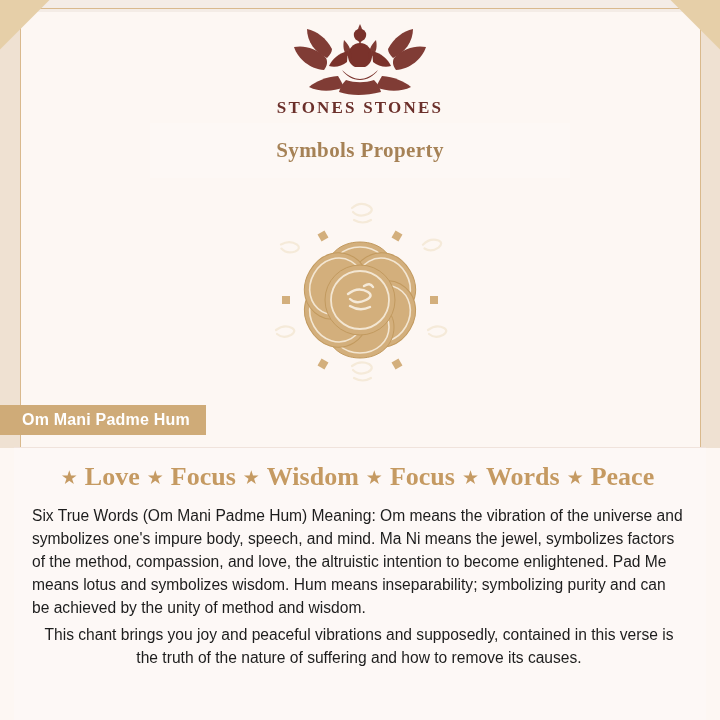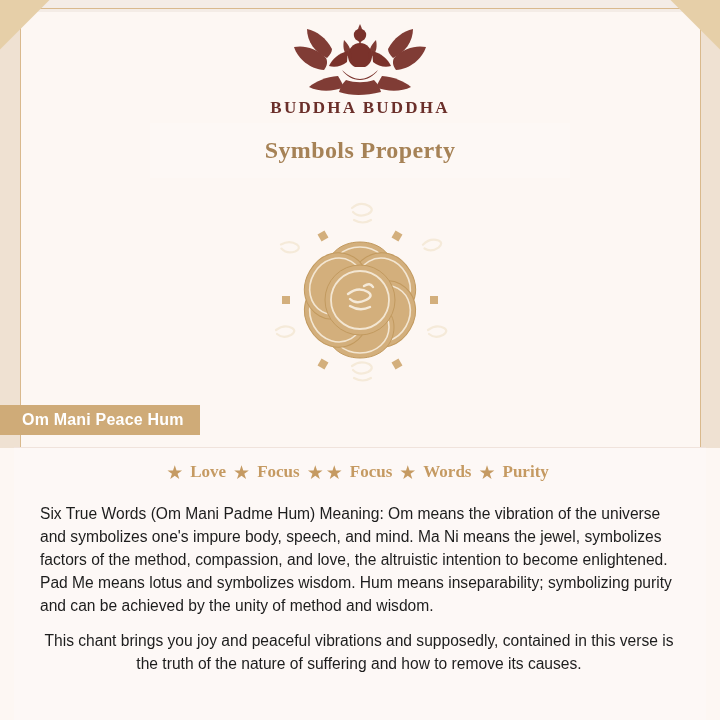--- a/index.html
+++ b/index.html
@@ -82,21 +82,21 @@
     position: absolute;
     left: 150px; top: 123px;
     width: 420px; height: 55px;
     background: #fdf8f5;
     display: flex;
     align-items: center;
     justify-content: center;
   }
   .title-band .title-text {
     font-family: "Liberation Serif", serif;
-    font-size: 24px;
+    font-size: 21px;
     font-weight: bold;
     color: #a68256;
     letter-spacing: 0.4px;
   }
 
   
   .mandala-area {
     position: absolute;
     left: 0; top: 185px;
     width: 720px; height: 230px;
@@ -136,38 +136,38 @@
   }
   .keywords {
     display: flex;
     align-items: center;
     justify-content: center;
     gap: 2px;
     padding-top: 14px;
   }
   .keywords .kw {
     font-family: "Liberation Serif", serif;
-    font-size: 17px;
+    font-size: 26px;
     font-weight: bold;
     color: #c59a62;
     padding: 0 5px;
     white-space: nowrap;
   }
   .keywords .star {
     color: #c59a62;
     font-size: 19px;
     line-height: 1;
   }
   .body-text {
     padding: 8px 16px 0 14px;
     font-size: 15.6px;
     line-height: 1.48;
     color: #1d1d1d;
   }
-  .body-text p { margin: 12px; }
+  .body-text p { margin: 4px; }
   .body-text p + p { margin-top: 0px; text-align: center; }
 </style>
 </head>
 <body>
 
 <div class="page">
 
   <div class="frame-outer"></div>
   <div class="frame-band-top"></div>
   <div class="side-block left"></div>
@@ -200,21 +200,21 @@
         <path d="M44 40 c-10 -10 -22 -13 -32 -11 c4 12 16 22 30 23 c3 -4 4 -8 2 -12 z"></path>
         <path d="M112 40 c10 -10 22 -13 32 -11 c-4 12 -16 22 -30 23 c-3 -4 -4 -8 -2 -12 z"></path>
         <path d="M50 31 c-6 -11 -15 -18 -25 -20 c0 12 8 24 20 29 c3 -3 5 -6 5 -9 z"></path>
         <path d="M106 31 c6 -11 15 -18 25 -20 c0 12 -8 24 -20 29 c-3 -3 -5 -6 -5 -9 z"></path>
 
         <path d="M56 58 c-12 1 -22 5 -29 11 c10 5 24 5 35 0 c-2 -4 -4 -8 -6 -11 z"></path>
         <path d="M100 58 c12 1 22 5 29 11 c-10 5 -24 5 -35 0 c2 -4 4 -8 6 -11 z"></path>
         <path d="M64 62 c-4 4 -6 8 -7 12 c12 4 26 4 42 0 c-1 -4 -3 -8 -7 -12 c-9 3 -19 3 -28 0 z"></path>
       </g>
     </svg>
-    <div class="brand-name">BUDDHA BUDDHA</div>
+    <div class="brand-name">STONES STONES</div>
   </div>
 
   <div class="title-band">
     <span class="title-text">Symbols Property</span>
   </div>
 
   <div class="mandala-area">
     <svg width="240" height="225" viewBox="0 0 240 225">
       <defs>
         <g id="petal-shape">
@@ -275,36 +275,37 @@
           <path d="M68 30 q8 -6 16 -2 q5 3 -1 7 q-8 4 -14 -1"></path>
 
           <path d="M-8 66 q8 -6 17 -2 q6 4 -1 8 q-9 4 -15 -2"></path>
           <path d="M-6 78 q9 5 17 0"></path>
         </g>
       </g>
     </svg>
   </div>
 
   <div class="tag">
-    <span>Om Mani Peace Hum</span>
+    <span>Om Mani Padme Hum</span>
   </div>
 
   <div class="panel">
     <div class="keywords">
       <span class="star">★</span>
       <span class="kw">Love</span>
       <span class="star">★</span>
       <span class="kw">Focus</span>
       <span class="star">★</span>
+      <span class="kw">Wisdom</span>
       <span class="star">★</span>
       <span class="kw">Focus</span>
       <span class="star">★</span>
       <span class="kw">Words</span>
       <span class="star">★</span>
-      <span class="kw">Purity</span>
+      <span class="kw">Peace</span>
     </div>
     <div class="body-text">
       <p>Six True Words (Om Mani Padme Hum) Meaning: Om means the vibration of the universe and symbolizes one's impure body, speech, and mind. Ma Ni means the jewel, symbolizes factors of the method, compassion, and love, the altruistic intention to become enlightened. Pad Me means lotus and symbolizes wisdom. Hum means inseparability; symbolizing purity and can be achieved by the unity of method and wisdom.</p>
       <p>This chant brings you joy and peaceful vibrations and supposedly, contained in this verse is the truth of the nature of suffering and how to remove its causes.</p>
     </div>
   </div>
 
 </div>
 
 </body></html>

